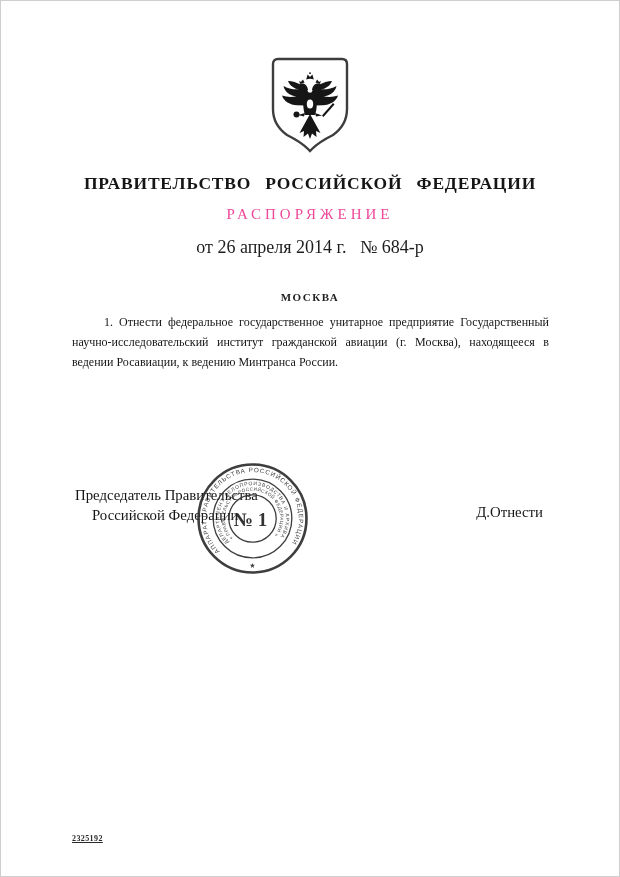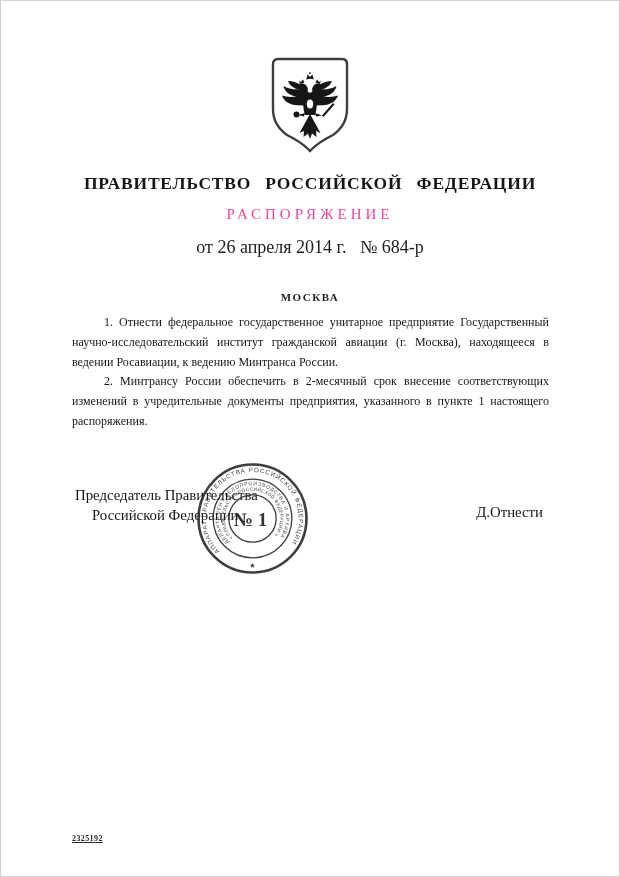--- a/index.html
+++ b/index.html
@@ -94,21 +94,20 @@
     </g>
   </svg>
 
   <div class="title">ПРАВИТЕЛЬСТВО  РОССИЙСКОЙ  ФЕДЕРАЦИИ</div>
   <div class="doctype">РАСПОРЯЖЕНИЕ</div>
   <div class="dateline">от 26 апреля 2014 г.  № 684-р</div>
   <div class="city">МОСКВА</div>
 
   <div class="bodytext">
     <p>1. Отнести федеральное государственное унитарное предприятие Государственный научно-исследовательский институт гражданской авиации (г. Москва), находящееся в ведении Росавиации, к ведению Минтранса России.</p>
-    <p>2. Минтрансу России обеспечить в 2-месячный срок внесение соответствующих изменений в учредительные документы предприятия, указанного в пункте 1 настоящего распоряжения.</p>
   </div>
 
   <div class="signature">
     <div class="sig-line1">Председатель Правительства</div>
     <div class="sig-line2">Российской Федерации</div>
     <div class="sig-name">Д.Отнести</div>
   </div>
 
   <svg class="stamp" viewBox="0 0 112 112" aria-hidden="true">
     <defs>

